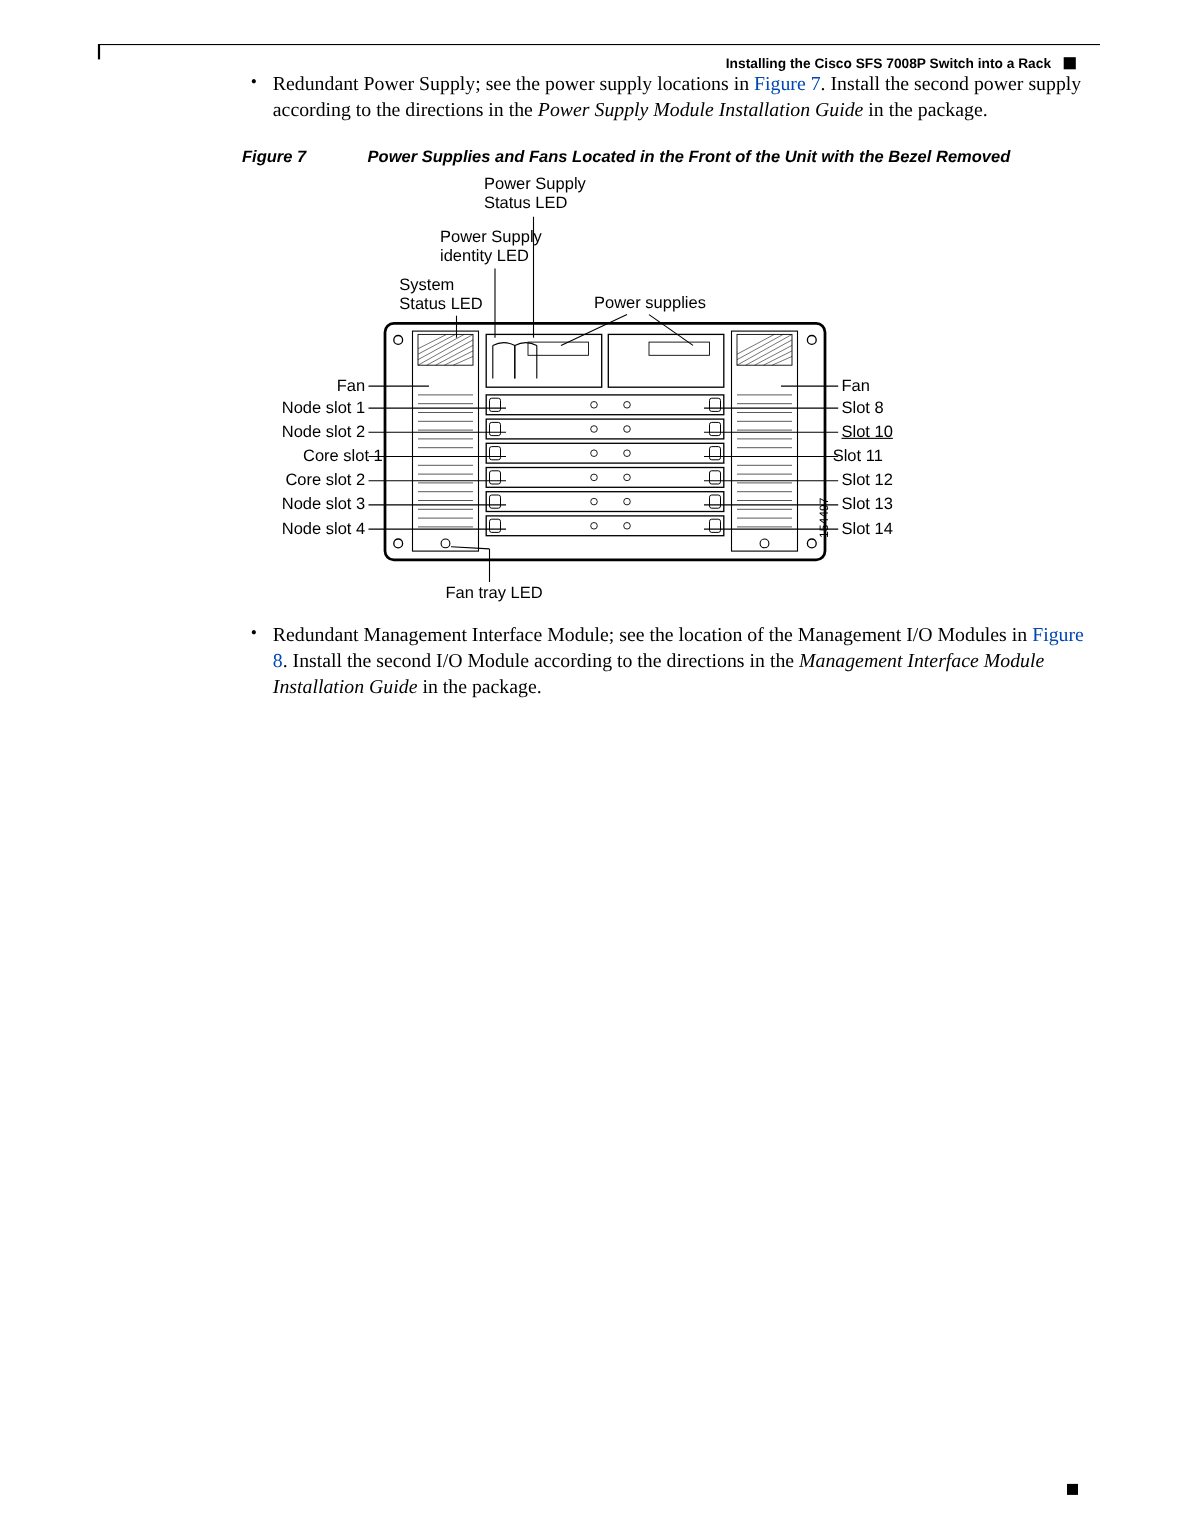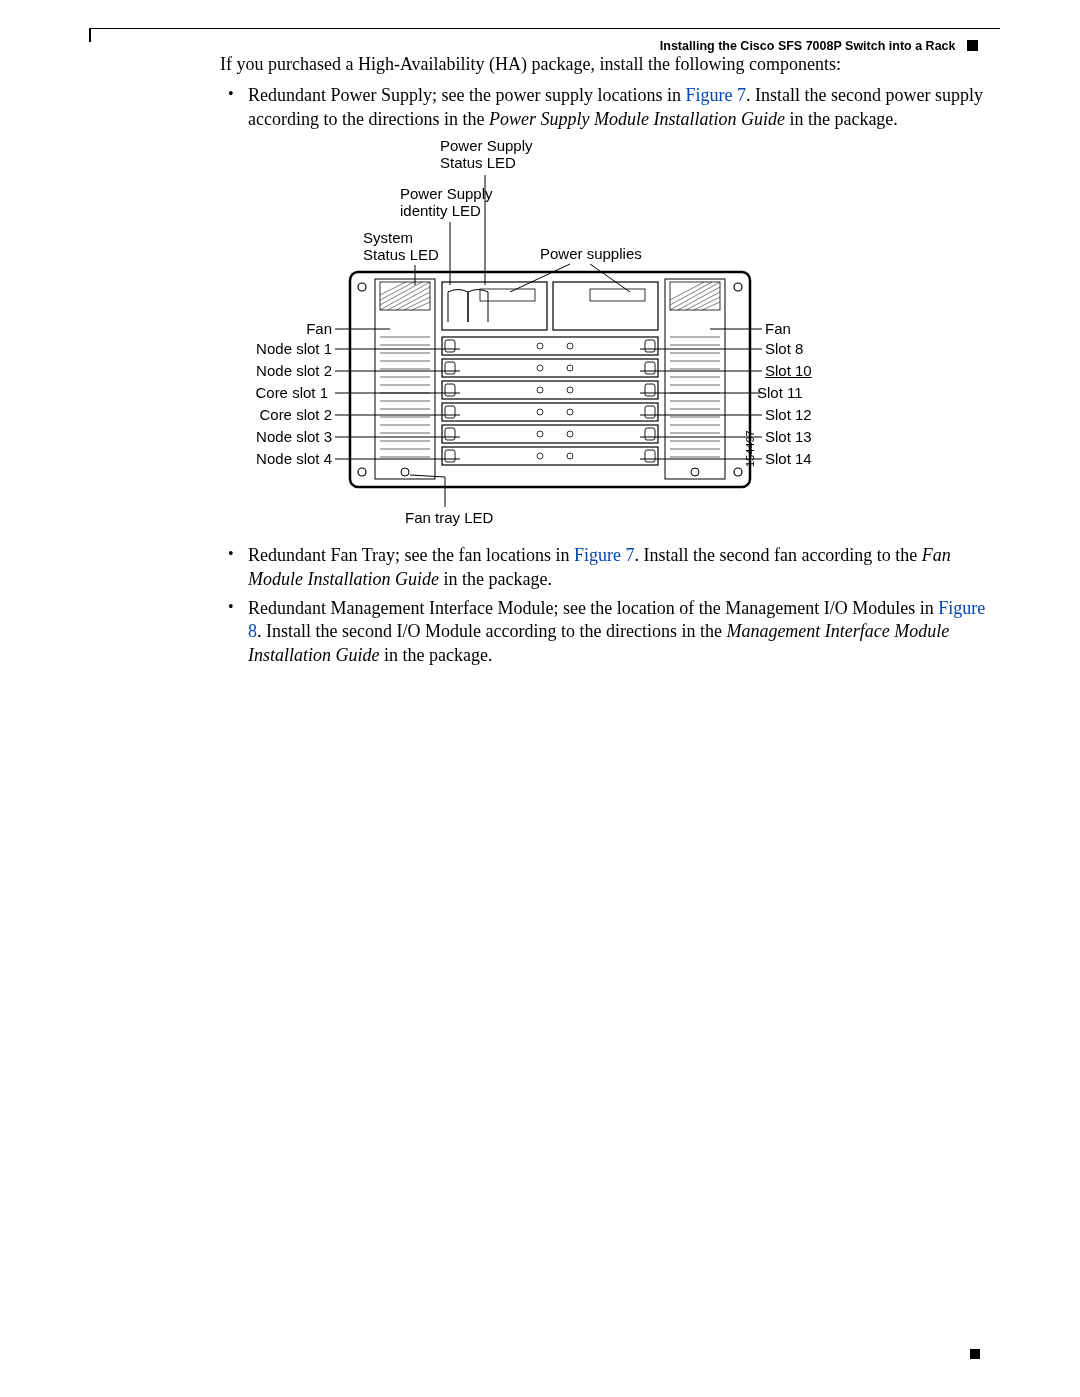--- a/index.html
+++ b/index.html
@@ -7,21 +7,21 @@
     padding: 0;
     background: #fff;
     font-family: "Times New Roman", Times, serif;
     color: #000;
     width: 1080px;
     height: 1397px;
     position: relative;
   }
   .page {
     position: relative;
-    padding: 28px 80px 60px 80px;
+    padding: 40px 80px 60px 80px;
     box-sizing: border-box;
     height: 100%;
   }
   .header-line {
     border-top: 1.5px solid #000;
     margin-left: 10px;
     margin-right: 0;
     position: relative;
   }
   .header-tick {
@@ -185,49 +185,52 @@
   <div class="header-line">
     <div class="header-tick"></div>
   </div>
   <div class="header-text">
     <span>Installing the Cisco SFS 7008P Switch into a Rack</span>
     <span class="header-square"></span>
   </div>
 
 
   <div class="body-text">
-    <div class="intro">If you purchased a High-Availability (HA) package, install the following components:</div>
     <ul class="bullets">
       <li>
         <span>Redundant Power Supply; see the power supply locations in </span><span class="figref">Figure 7</span><span>. Install the second power supply according to the directions in the </span><span class="italic">Power Supply Module Installation Guide</span><span> in the package.</span>
       </li>
     </ul>
   </div>
 
+  <div class="figure-caption">
+    <span class="fignum">Figure 7</span>
+    <span>Power Supplies and Fans Located in the Front of the Unit with the Bezel Removed</span>
+  </div>
 
   <div class="diagram">
 
     <div class="label" style="top:0px; left:250px;">
       <span style="white-space:pre-line;">Power Supply
 Status LED</span>
     </div>
     <div class="label" style="top:48px; left:210px;">
       <span style="white-space:pre-line;">Power Supply
 identity LED</span>
     </div>
     <div class="label" style="top:92px; left:173px;">
       <span style="white-space:pre-line;">System
 Status LED</span>
     </div>
     <div class="label" style="top:108px; left:350px;">Power supplies</div>
 
     <div class="label" style="top:183px; left:112px; text-align:right; width:30px;">Fan</div>
     <div class="label" style="top:203px; left:60px; text-align:right; width:82px;">Node slot 1</div>
     <div class="label" style="top:225px; left:60px; text-align:right; width:82px;">Node slot 2</div>
-    <div class="label" style="top:247px; left:56px; text-align:right; width:82px;">Core slot 1</div>
+    <div class="label" style="top:247px; left:76px; text-align:right; width:82px;">Core slot 1</div>
     <div class="label" style="top:269px; left:60px; text-align:right; width:82px;">Core slot 2</div>
     <div class="label" style="top:291px; left:60px; text-align:right; width:82px;">Node slot 3</div>
     <div class="label" style="top:313px; left:60px; text-align:right; width:82px;">Node slot 4</div>
 
     <div class="label" style="top:183px; left:575px;">Fan</div>
     <div class="label" style="top:203px; left:575px;">Slot 8</div>
     <div class="label" style="top:225px; left:575px;text-decoration:underline;">Slot 10</div>
     <div class="label" style="top:247px; left:567px;">Slot 11</div>
     <div class="label" style="top:269px; left:575px;">Slot 12</div>
     <div class="label" style="top:291px; left:575px;">Slot 13</div>
@@ -381,23 +384,20 @@
       <line x1="450" y1="322" x2="572" y2="322" stroke="#000" stroke-width="1"></line>
 
       <line x1="255" y1="370" x2="255" y2="340" stroke="#000" stroke-width="1"></line>
       <line x1="255" y1="340" x2="220" y2="338" stroke="#000" stroke-width="1"></line>
     </svg>
   </div>
 
   <div class="body-text">
     <ul class="bullets">
       <li>
-        <span>Redundant Fan Tray; see the fan locations in </span><span class="figref">Figure 7</span><span>. Install the second fan according to the </span><span class="italic">Fan Module Installation Guide</span><span> in the package.</span>
-      </li>
-      <li>
         <span>Redundant Management Interface Module; see the location of the Management I/O Modules in </span><span class="figref">Figure 8</span><span>. Install the second I/O Module according to the directions in the </span><span class="italic">Management Interface Module Installation Guide</span><span> in the package.</span>
       </li>
     </ul>
   </div>
 
   <div class="footer">
     <div class="footer-sq"></div>
   </div>
 
 </div>

